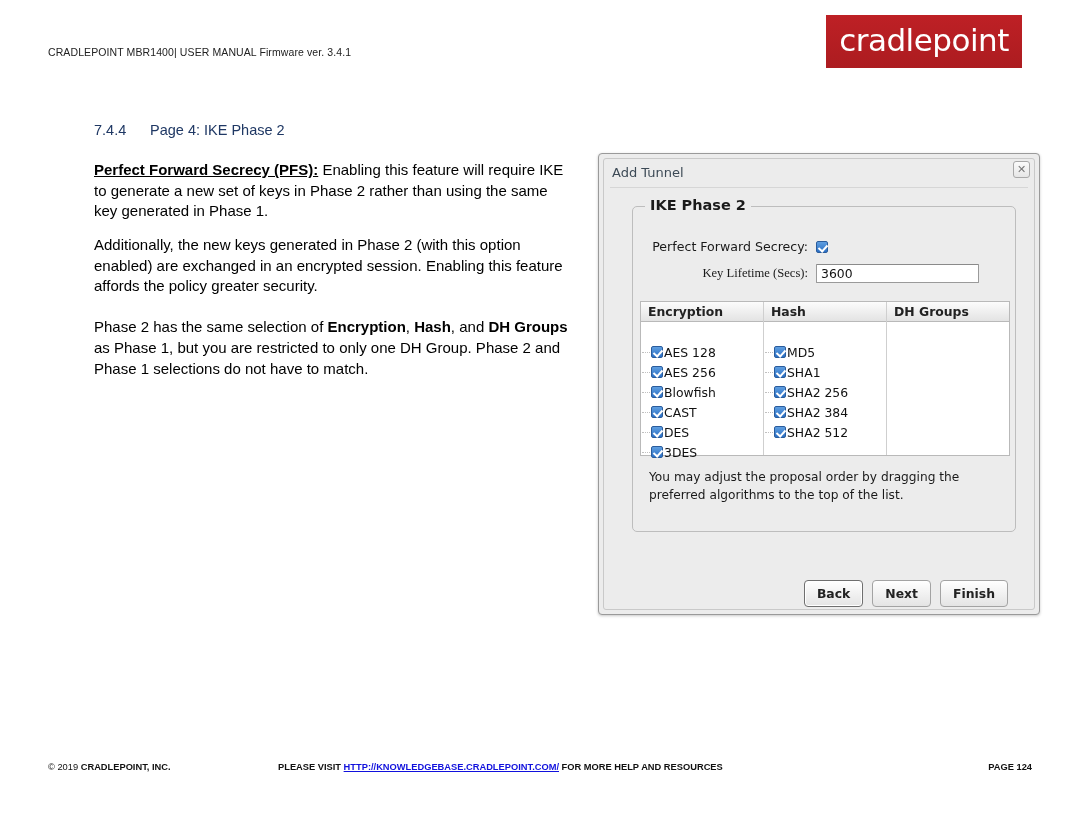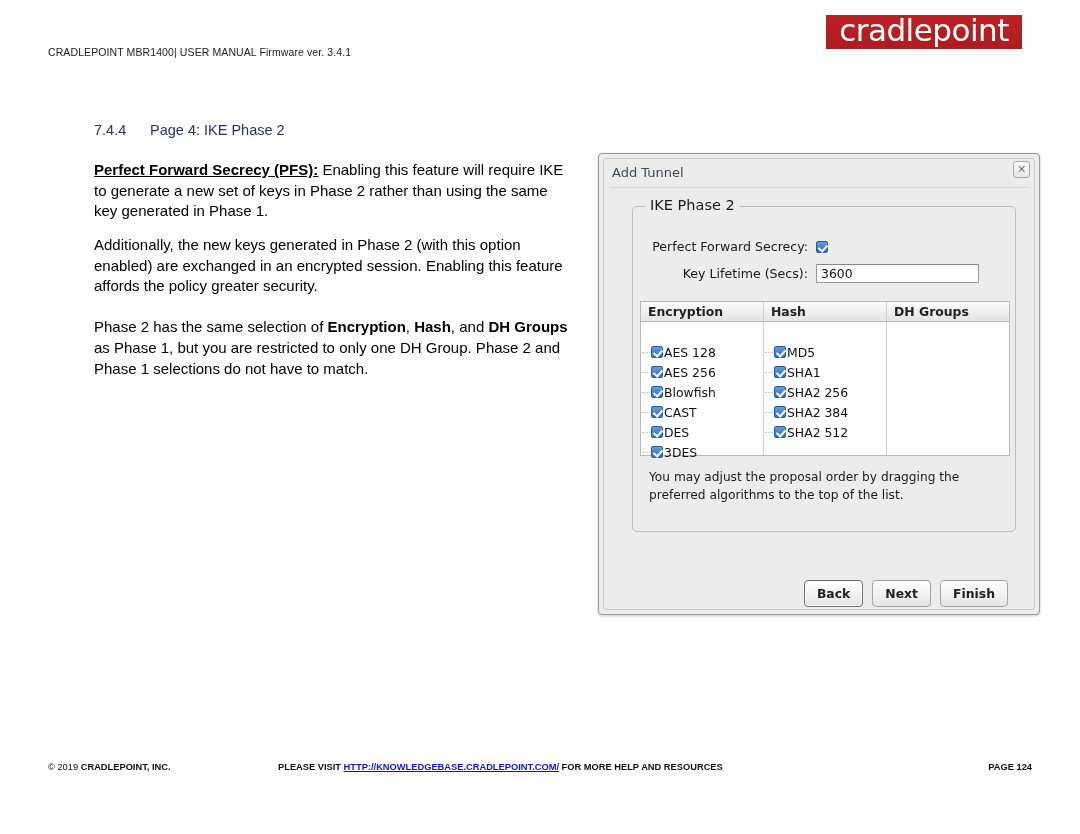--- a/index.html
+++ b/index.html
@@ -26,21 +26,21 @@
     font-size: 10.5px;
     color: #222;
     letter-spacing: 0.1px;
     white-space: nowrap;
   }
   .logo-box {
     position: absolute;
     left: 826px;
     top: 15px;
     width: 196px;
-    height: 34px;
+    height: 53px;
     background: #b81f24;
     background: linear-gradient(180deg, #be2025 0%, #ac1c20 100%);
     display: flex;
     align-items: center;
     justify-content: center;
   }
   .logo-text {
     color: #ffffff;
     font-size: 31px;
     font-family: "DejaVu Sans", sans-serif;
@@ -143,40 +143,40 @@
     border-radius: 5px;
     background: #ececec;
   }
   .legend {
     position: absolute;
     left: 12px;
     top: -10px;
     background: #ececec;
     padding: 0 5px;
     font-size: 14.5px;
-    font-weight: normal;
+    font-weight: bold;
     color: #1a1a1a;
     font-family: "DejaVu Sans", sans-serif;
   }
 
   .field-row {
     position: absolute;
     display: flex;
     align-items: center;
   }
   .field-row.pfs { left: 15px; top: 32px; }
   .field-row.keylife { left: 15px; top: 57px; }
   .field-label {
     font-size: 12.6px;
     color: #1a1a1a;
     font-family: "DejaVu Sans", sans-serif;
     text-align: right;
   }
   .field-row.pfs .field-label { width: 160px; }
-  .field-row.keylife .field-label { width: 160px; }
+  .field-row.keylife .field-label { width: 160px; font-family: Liberation Serif, serif; }
   .text-input {
     margin-left: 8px;
     width: 163px;
     height: 19px;
     border: 1px solid #9a9a9a;
     border-top-color: #8a8a8a;
     background: #ffffff;
     font-size: 12.4px;
     font-family: "DejaVu Sans", sans-serif;
     color: #111;

